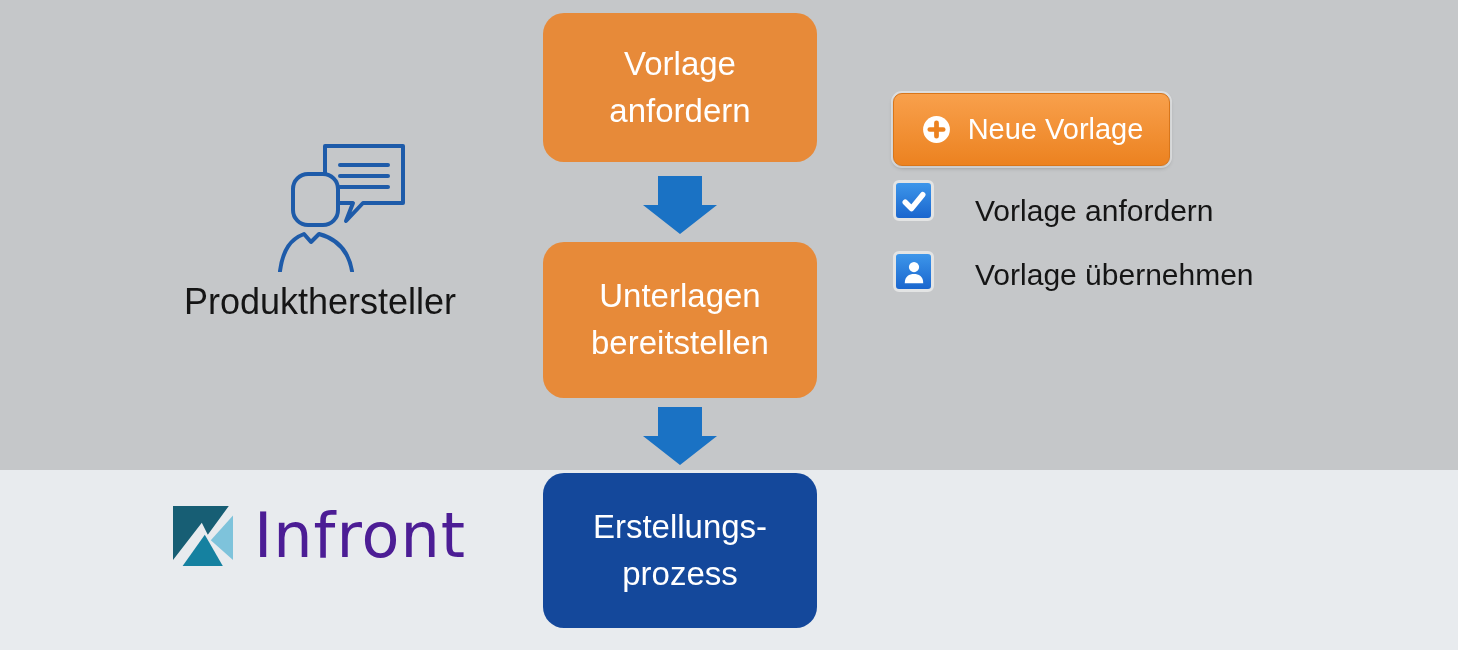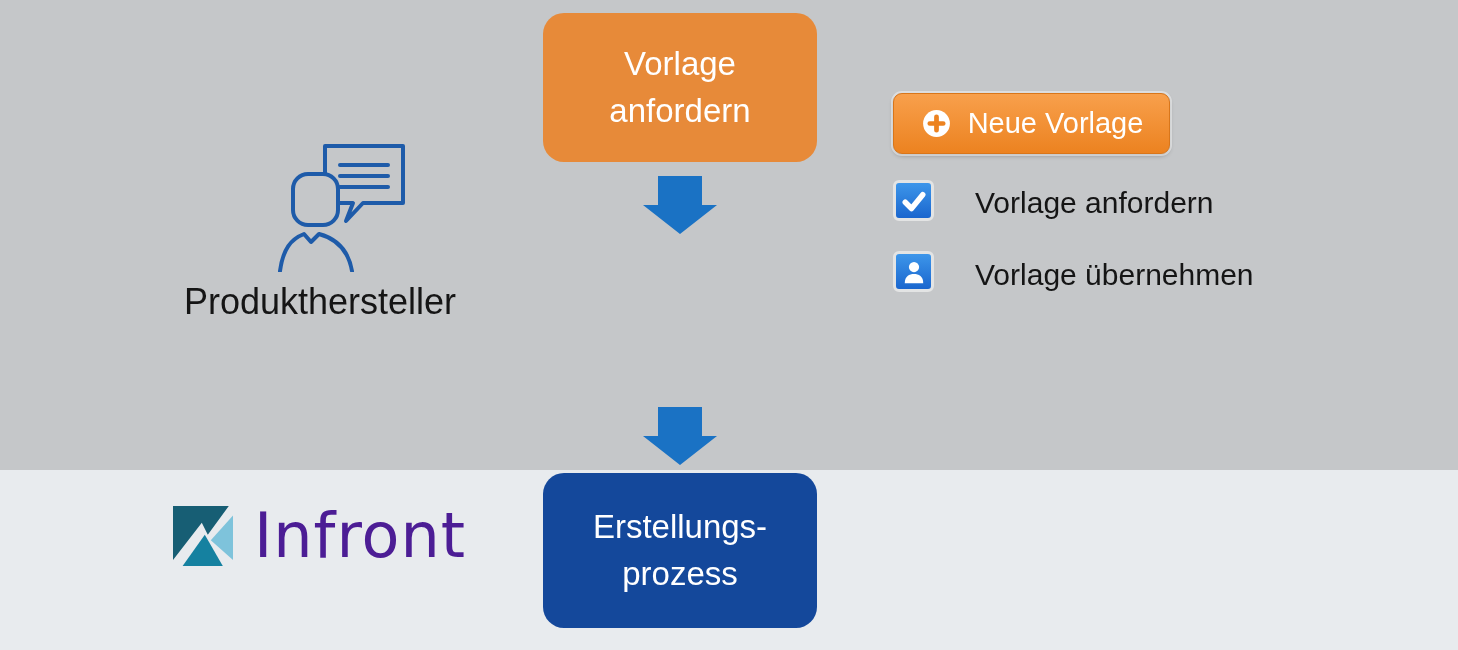--- a/index.html
+++ b/index.html
@@ -43,21 +43,21 @@
   .actor-icon { position: absolute; left: 276px; top: 138px; width: 132px; height: 134px; }
   .actor-icon * { stroke: #1E5BA9; stroke-width: 4; fill: none; stroke-linejoin: round; stroke-linecap: round; }
   .actor-icon .occlude { fill: #C5C7C9; }
   .actor-label {
     position: absolute; left: 150px; top: 281px; width: 340px;
     text-align: center; font-size: 36px; color: #151515;
   }
 
   
   .new-template-btn {
-    position: absolute; left: 893px; top: 93px; width: 277px; height: 61px;
+    position: absolute; left: 893px; top: 93px; width: 277px; height: 73px;
     box-sizing: border-box;
     background: linear-gradient(#F8A04C, #EC8220);
     border: 1px solid #D9761A;
     border-radius: 9px;
     box-shadow: 0 0 0 2px rgba(255,255,255,0.45), 0 2px 4px rgba(0,0,0,0.25);
     display: flex; align-items: center; justify-content: center; gap: 15px;
     color: #ffffff; font-size: 29px;
     cursor: pointer; padding: 12px;
     font-family: "Liberation Sans", "DejaVu Sans", sans-serif;
   }
@@ -68,21 +68,21 @@
     border-radius: 6px;
     display: flex; align-items: center; justify-content: center;
     cursor: pointer; padding: 0;
   }
   .legend-btn.row1 { top: 180px; }
   .legend-btn.row2 { top: 251px; }
   .legend-label {
     position: absolute; left: 975px;
     font-size: 30px; color: #151515; line-height: 34px;
   }
-  .legend-label.row1 { top: 186px; }
+  .legend-label.row1 { top: 194px; }
   .legend-label.row2 { top: 258px; }
 
   
   .brand { position: absolute; left: 172px; top: 505px; display: flex; align-items: center; }
   .brand-icon { width: 62px; height: 60px; margin-right: 20px; }
   .brand-wordmark {
     font-size: 62px; color: #4c1d95; letter-spacing: 1px;
     font-family: "DejaVu Sans", "Liberation Sans", sans-serif;
     line-height: 1;
   }
@@ -110,20 +110,24 @@
 
   <div class="flow-box step1" style="background: rgb(231, 138, 57);">
     <span>Vorlage</span>
     <span>anfordern</span>
   </div>
 
   <svg class="down-arrow a1" viewBox="0 0 74 58">
     <polygon points="15,0 59,0 59,29 74,29 37,58 0,29 15,29"></polygon>
   </svg>
 
+  <div class="flow-box step2" style="background: rgb(231, 138, 57);">
+    <span>Unterlagen</span>
+    <span>bereitstellen</span>
+  </div>
 
   <svg class="down-arrow a2" viewBox="0 0 74 58">
     <polygon points="15,0 59,0 59,29 74,29 37,58 0,29 15,29"></polygon>
   </svg>
 
   <div class="flow-box step3" style="background: rgb(20, 72, 155);">
     <span>Erstellungs-</span>
     <span>prozess</span>
   </div>
 

